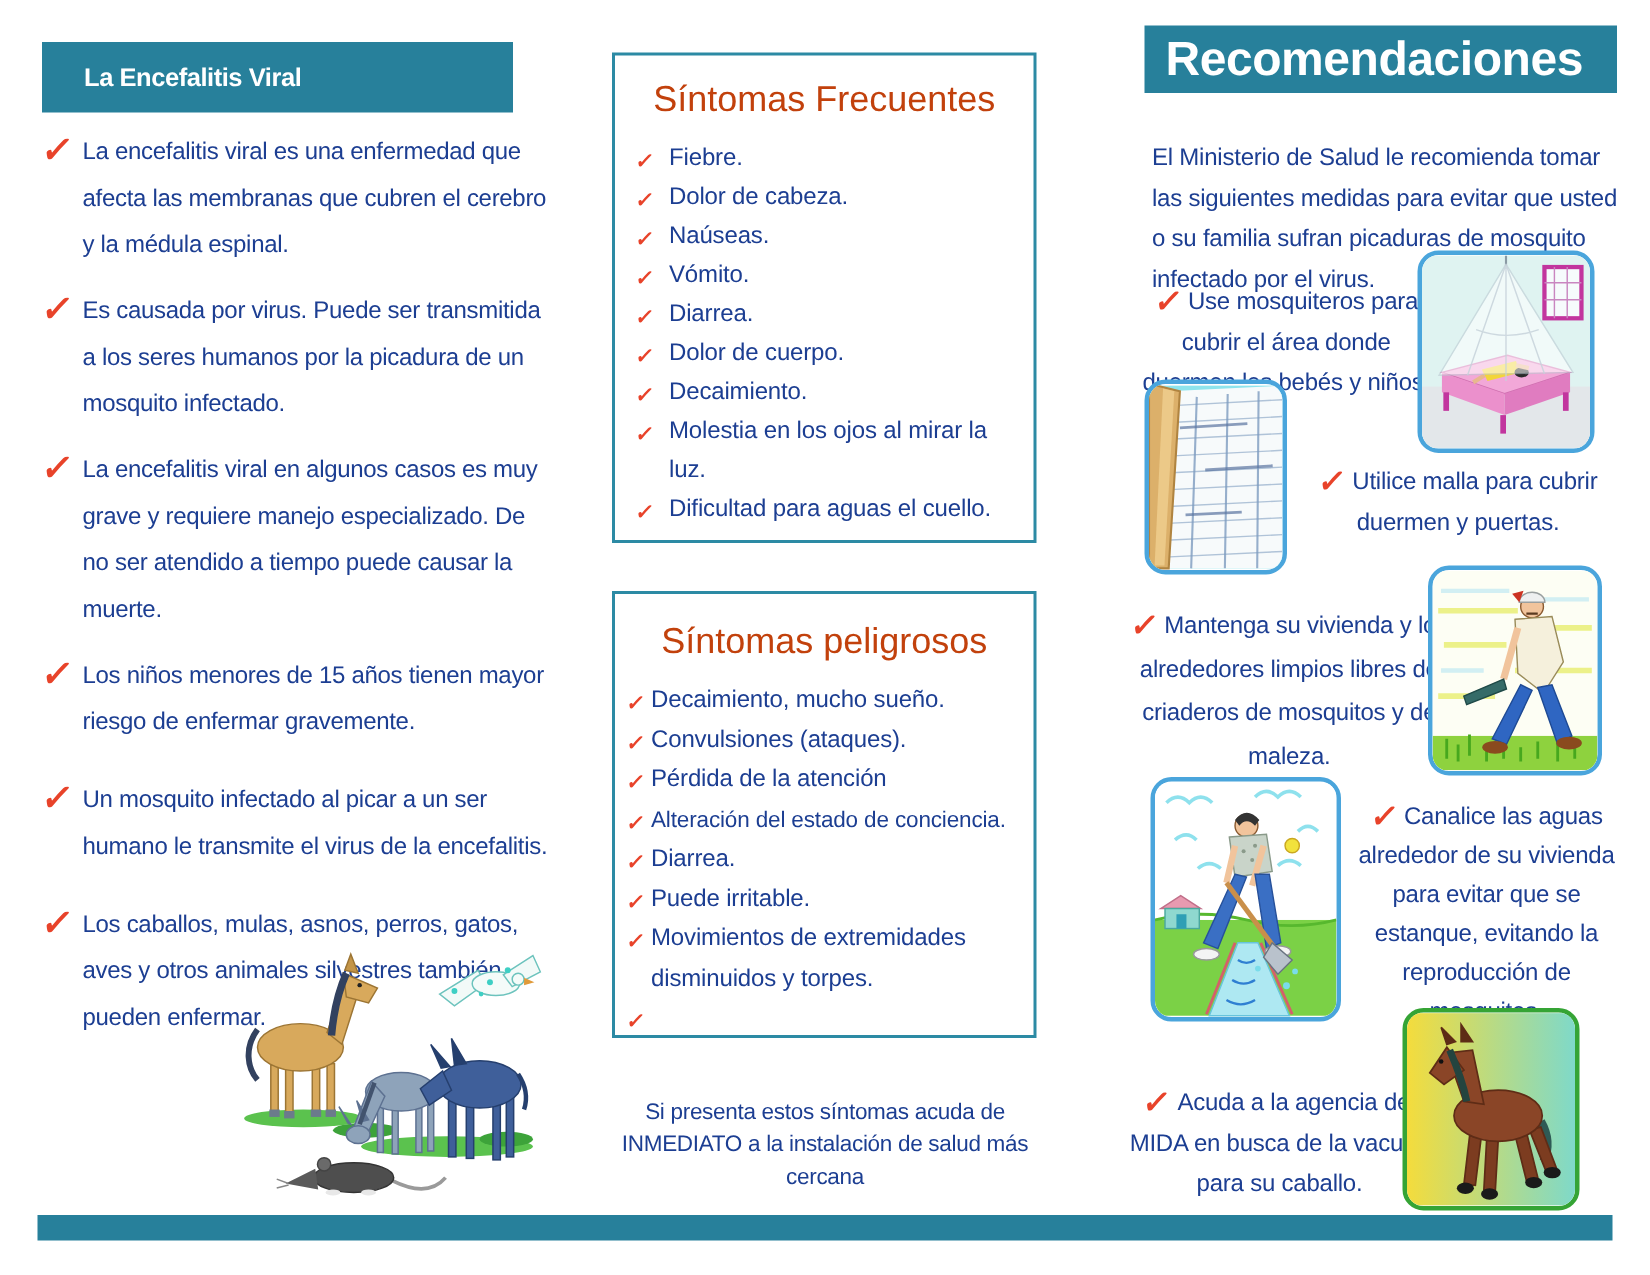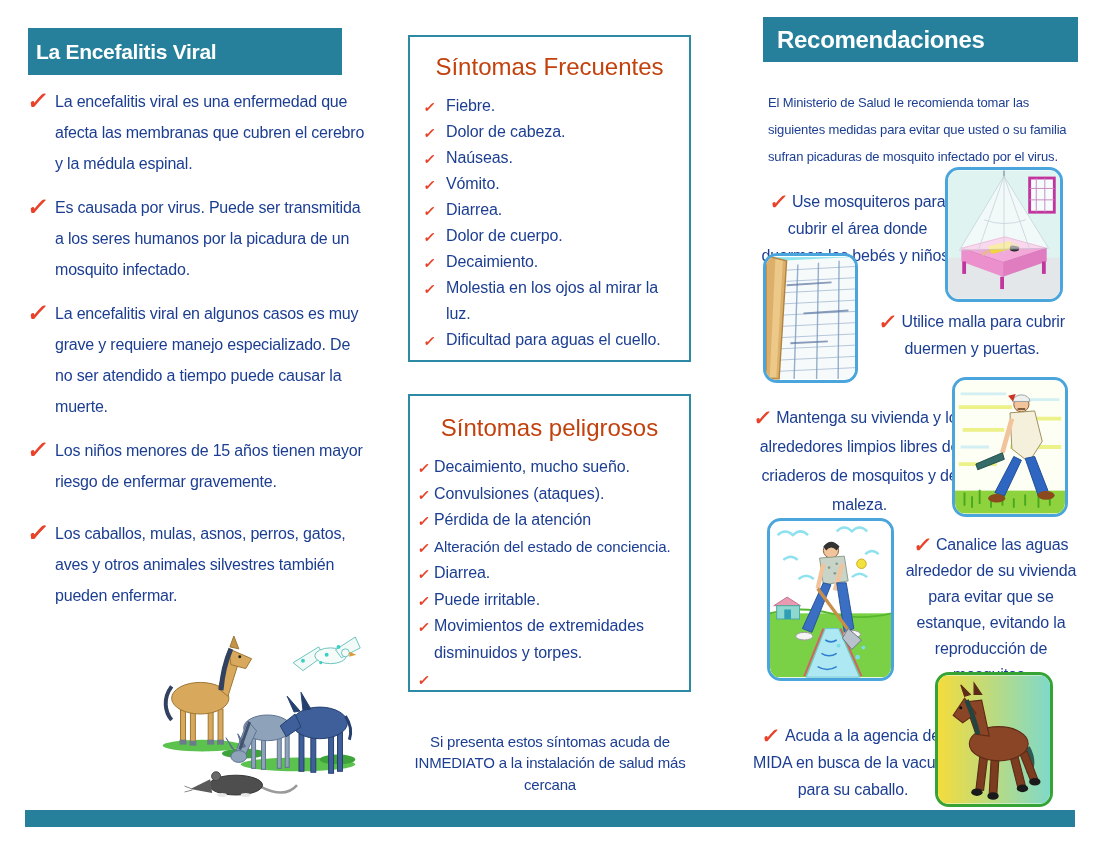--- a/index.html
+++ b/index.html
@@ -1,22 +1,22 @@
 <!DOCTYPE html>
 <html><head>
 <meta charset="utf-8">
 <style>
   html,body{margin:0;padding:0;background:#fff;}
   .page{position:relative;width:1100px;height:850px;background:#ffffff;overflow:hidden;
         font-family:"Liberation Sans",sans-serif;}
   
   .banner{position:absolute;background:#27809b;color:#ffffff;font-weight:bold;
           display:flex;align-items:center;box-sizing:border-box;}
-  #banner-left{left:28px;top:28px;width:314px;height:47px;font-size:21px;padding-left:8px;letter-spacing:-0.3px;}
-  #banner-right{left:763px;top:17px;width:315px;height:45px;font-size:24px;padding-left:14px;letter-spacing:-0.3px;}
+  #banner-left{left:28px;top:28px;width:314px;height:47px;font-size:17px;padding-left:28px;letter-spacing:-0.3px;}
+  #banner-right{left:763px;top:17px;width:315px;height:45px;font-size:32px;padding-left:14px;letter-spacing:-0.3px;}
   
   .chk{color:#e8432a;font-weight:bold;display:inline-block;transform:skewX(-10deg);}
   .chk.big{position:absolute;left:0;top:2px;font-size:24px;line-height:26px;}
   .chk.sm{position:absolute;left:0;top:1px;font-size:14px;}
   .chk.med{font-size:21px;line-height:20px;vertical-align:-2px;margin-right:5px;}
   
   .facts{position:absolute;left:28px;top:86px;width:342px;list-style:none;margin:0;padding:0;}
   .facts li{position:relative;padding-left:27px;margin-bottom:13px;font-size:16px;
             letter-spacing:-0.2px;line-height:31px;color:#1c3e92;}
   .facts li.gap{margin-bottom:21px;}
@@ -28,21 +28,21 @@
   #box2 h2{margin-top:18px;margin-bottom:12px;}
   .sym-list{list-style:none;margin:4px 0 0;padding:0 6px 0 14px;}
   .sym-list li{position:relative;padding-left:22px;color:#1c3e92;font-size:16px;
                letter-spacing:-0.1px;line-height:26px;}
   #box2 .sym-list{padding-left:8px;}
   #box2 .sym-list li{padding-left:16px;line-height:26.5px;}
   #box2 .sym-list li.condense{font-size:15px;white-space:nowrap;}
   .urgent{position:absolute;left:394px;top:716px;width:312px;text-align:center;color:#1c3e92;
           font-size:15px;letter-spacing:-0.2px;line-height:1.42;}
   
-  .intro{position:absolute;left:768px;top:76px;width:318px;color:#1c3e92;font-size:13px;
+  .intro{position:absolute;left:768px;top:76px;width:318px;color:#1c3e92;font-size:16px;
          letter-spacing:-0.15px;line-height:27px;}
   .rec{position:absolute;color:#1c3e92;font-size:16px;line-height:27px;text-align:center;letter-spacing:-0.15px;}
   #rec1{left:755px;top:188px;width:205px;}
   #rec2{left:866px;top:308px;width:212px;}
   #rec3{left:752px;top:403px;width:215px;line-height:29px;}
   #rec4{left:895px;top:532px;width:192px;line-height:26px;}
   #rec5{left:752px;top:722px;width:202px;}
   
   .pic{position:absolute;border:3px solid #4aa5dc;border-radius:14px;overflow:hidden;
        background:#fff;box-sizing:border-box;}
@@ -75,20 +75,21 @@
     <li>
       <span class="chk big">✓</span>
       <span>La encefalitis viral en algunos casos es muy grave y requiere manejo especializado. De no ser atendido a tiempo puede causar la muerte.</span>
     </li>
     <li class="gap">
       <span class="chk big">✓</span>
       <span>Los niños menores de 15 años tienen mayor riesgo de enfermar gravemente.</span>
     </li>
     <li class="gap">
       <span class="chk big">✓</span>
+      <span>Un mosquito infectado al picar a un ser humano le transmite el virus de la encefalitis.</span>
     </li>
     <li>
       <span class="chk big">✓</span>
       <span>Los caballos, mulas, asnos, perros, gatos, aves y otros animales silvestres también pueden enfermar.</span>
     </li>
   </ul>
 
   <svg class="animals" viewBox="0 0 235 178">
     <g fill="#5bc24e">
       <ellipse cx="58" cy="120" rx="40" ry="6"></ellipse>

